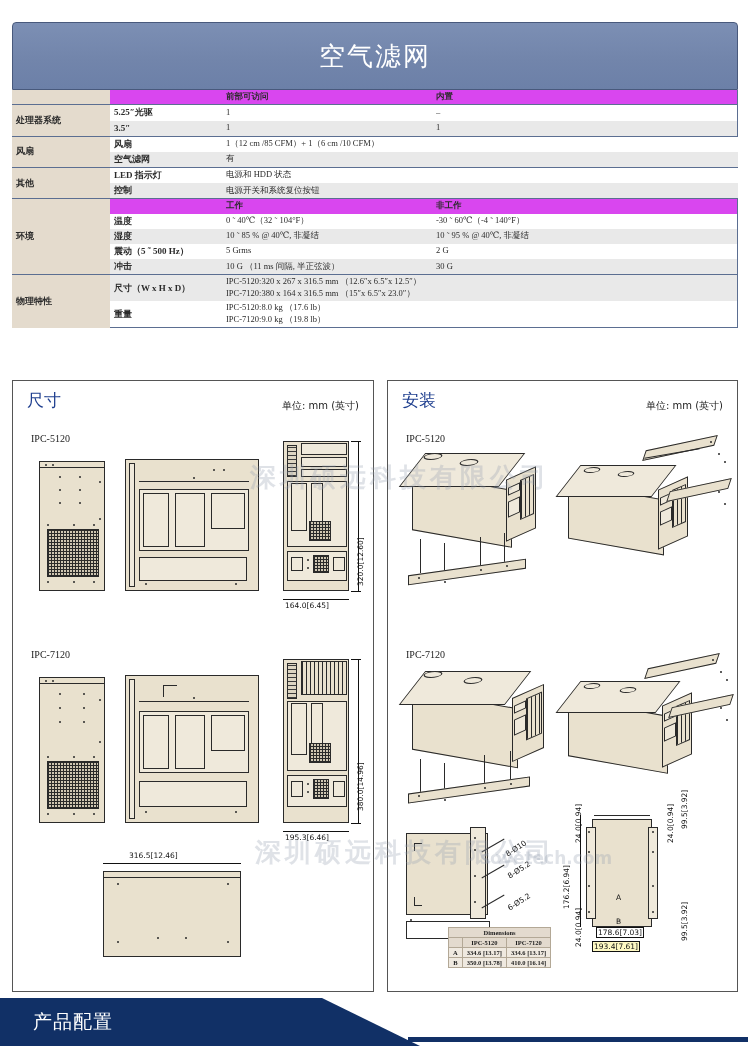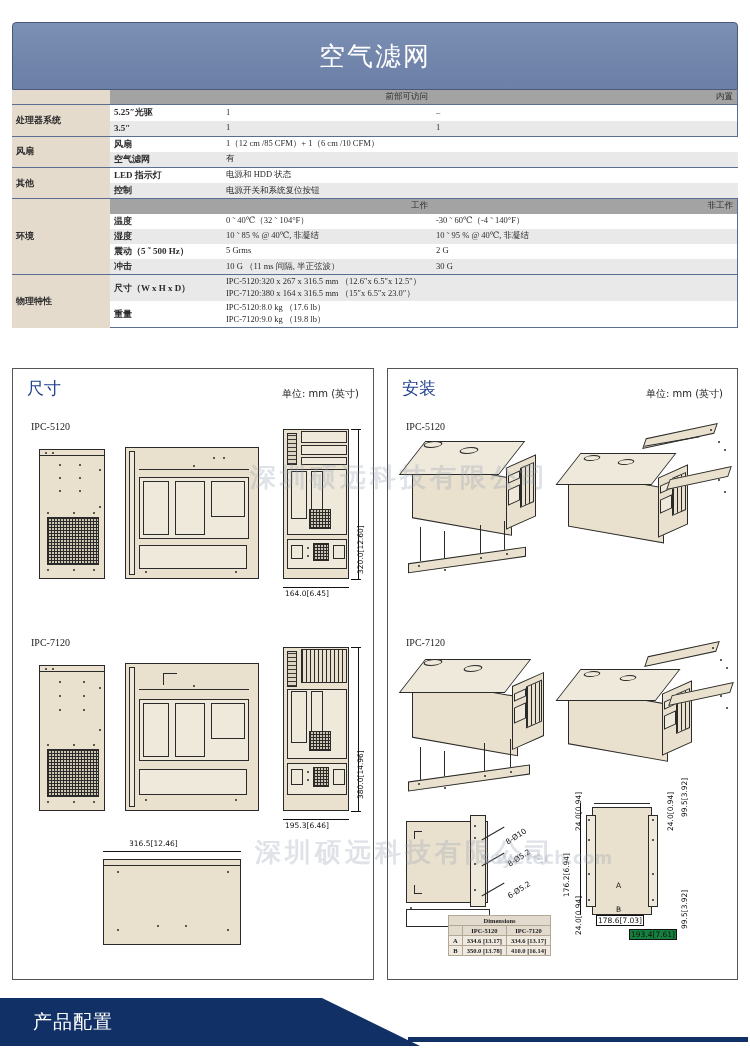--- a/index.html
+++ b/index.html
@@ -45,28 +45,28 @@
     border-top:1px solid #5b6e91; border-bottom:1px solid #5b6e91;
     border-left:1px solid #5b6e91;
     font-size:9px;
   }
   .cat-empty{ background:#e4dbcd; border-left:1px solid #5b6e91; }
   .sub{ width:112px; font-weight:bold; font-size:9px; }
   .val{ width:210px; }
   .val2{ }
   .row-a td:not(.cat):not(.cat-empty){ background:#e9e9e9; }
   .row-b td:not(.cat):not(.cat-empty){ background:#ffffff; }
-  .hdrrow td:not(.cat):not(.cat-empty){ background:#a3a3a3; font-weight:normal;text-align:right; }
+  .hdrrow td:not(.cat):not(.cat-empty){ background:#d946ef; font-weight:bold; }
   .thickline td{ border-top:1.5px solid #5b6e91; }
   .endline td{ border-bottom:1.5px solid #5b6e91; }
   .spec-table .rb{ border-right:1px solid #5b6e91; }
   .two-line{ white-space:normal; line-height:1.35; }
 
   
-  .panels{ position:absolute; left:12px; top:368px; width:588px; height:612px;text-decoration:underline; }
+  .panels{ position:absolute; left:12px; top:380px; width:588px; height:612px;text-decoration:underline; }
   .panel{
     position:absolute; top:0; height:612px;
     border:1.5px solid #555; background:#fff;
   }
   .panel-left{ left:0; width:362px; }
   .panel-right{ left:375px; width:351px; }
   .panel-title{
     position:absolute; left:14px; top:8px;
     font-family:"DejaVu Sans","Liberation Sans",sans-serif;
     font-size:17px; color:#1f3f8f; font-weight:400;
@@ -526,21 +526,21 @@
       <div class="dimlabel" style="left:228px; top:536px;">B</div>
     </div>
     <div class="dimline v" style="left:192px; top:434px; width:1px; height:112px;"></div>
     <div class="dimlabel vert" style="left:186px; top:462px;">24.0[0.94]</div>
     <div class="dimlabel vert" style="left:174px; top:528px;">176.2[6.94]</div>
     <div class="dimlabel vert" style="left:186px; top:566px;">24.0[0.94]</div>
     <div class="dimlabel vert" style="left:278px; top:462px;">24.0[0.94]</div>
     <div class="dimlabel vert" style="left:292px; top:448px;">99.5[3.92]</div>
     <div class="dimlabel vert" style="left:292px; top:560px;">99.5[3.92]</div>
     <div class="dimlabel" style="left:208px; top:546px; border:1px solid #111; padding:0 1px; background:#fff;">178.6[7.03]</div>
-    <div class="dimlabel" style="left:204px; top:560px; border:1px solid #111; padding:0 1px; background:#15803d;margin-left:37px;">193.4[7.61]</div>
+    <div class="dimlabel" style="left:204px; top:560px; border:1px solid #111; padding:0 1px; background:#fef9c3;">193.4[7.61]</div>
 
     <table class="dimtable" style="left:60px; top:546px;">
       <tbody>
           <tr>
         <td class="hd" colspan="3">Dimensions</td>
       </tr>
       <tr>
         <td class="hd"></td>
         <td class="hd">IPC-5120</td>
         <td class="hd">IPC-7120</td>

